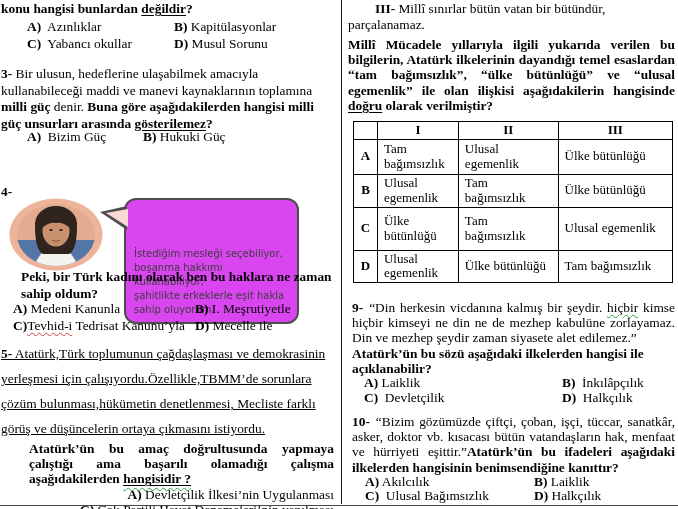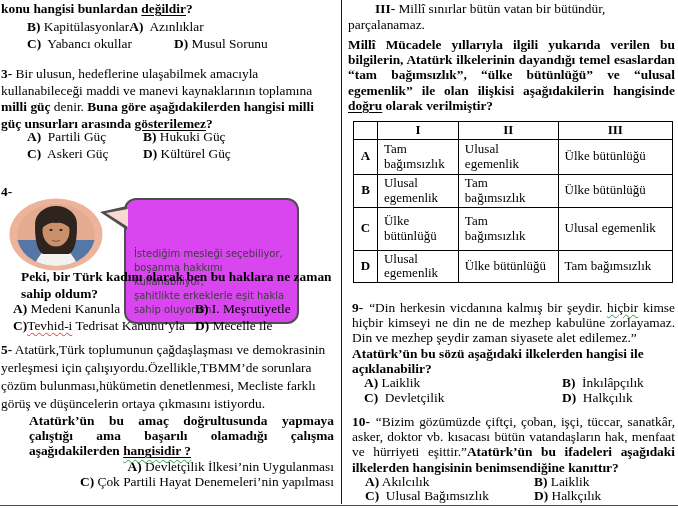--- a/index.html
+++ b/index.html
@@ -26,21 +26,21 @@
   .q2-opts .cellA{ width:147px; }
   .q3-opts .cellA{ width:116px; }
   .q4-opts{ padding-left:12px; }
   .q4-opts .cellA{ width:182px; }
   .q5-opts{ line-height:15.2px; padding-left:16px;text-align:right; }
   .q9-opts{ padding-left:12px; line-height:14.6px; }
   .q9-opts .cellA{ width:198px; }
   .q10-opts{ padding-left:13px; line-height:14.6px; }
   .q10-opts .cellA{ width:169px; }
   .num-gap{ margin-right:6px; }
-  .q5-p1{ line-height:18px; }
+  .q5-p1{ line-height:25px;text-decoration:underline; }
   .q5-stem{ line-height:15.2px;padding-left:28px; }
   .intro-p{ text-indent:27px; line-height:15.8px; }
   .stem-peki{ padding-left:20px; }
   
   table.mtable{ border-collapse:collapse; margin-left:5px; width:320px; font-size:13px; line-height:14.5px; }
   table.mtable th, table.mtable td{ border:1.5px solid #000; padding:1px 6px; vertical-align:middle; }
   table.mtable th{ text-align:center; font-weight:bold; }
   td.rowlab{ text-align:center; font-weight:bold; padding:1px 2px; }
   tr.hrow{ height:17px; } tr.rA{ height:35px; } tr.rB{ height:33px; } tr.rC{ height:43px; } tr.rD{ height:31px; }
   
@@ -63,41 +63,37 @@
 <div class="page">
 
   <div class="col-left">
 
     <div class="abs" style="top:1px">
       <p><b class="b">konu hangisi bunlardan </b><b class="b u">değildir</b><b class="b">?</b></p>
     </div>
 
     <div class="abs" style="top:19px">
       <div class="opt-row q2-opts">
+        <span class="opt cellA"><b class="b">A)</b><span>  Azınlıklar</span></span>
         <span class="opt"><b class="b">B)</b><span> Kapitülasyonlar</span></span>
-        <span class="opt cellA"><b class="b">A)</b><span>  Azınlıklar</span></span>
       </div>
       <div class="opt-row q2-opts">
         <span class="opt cellA"><b class="b">C)</b><span>  Yabancı okullar</span></span>
         <span class="opt"><b class="b">D)</b><span> Musul Sorunu</span></span>
       </div>
     </div>
 
     <div class="abs" style="top:66px">
       <p><b class="b">3-</b><span> Bir ulusun, hedeflerine ulaşabilmek amacıyla kullanabileceği maddi ve manevi kaynaklarının toplamına </span><b class="b">milli güç</b><span> denir. </span><b class="b">Buna göre aşağıdakilerden hangisi milli güç unsurları arasında </b><b class="b u">gösterilemez</b><b class="b">?</b></p>
     </div>
 
     <div class="abs" style="top:129px">
       <div class="opt-row q3-opts">
-        <span class="opt cellA"><b class="b">A)</b><span>  Partili Güç</span></span>
+        <span class="opt cellA"><b class="b">A)</b><span>  Bizim Güç</span></span>
         <span class="opt"><b class="b">B)</b><span> Hukuki Güç</span></span>
-      </div>
-      <div class="opt-row q3-opts">
-        <span class="opt cellA"><b class="b">C)</b><span>  Askeri Güç</span></span>
-        <span class="opt"><b class="b">D)</b><span> Kültürel Güç</span></span>
       </div>
     </div>
 
     <div class="abs" style="top:184px">
       <b class="b">4-</b>
     </div>
 
     <div class="figure">
       <svg class="photo" width="94" height="73" viewBox="0 0 94 73">
         <ellipse cx="47" cy="36.5" rx="46.5" ry="36" fill="#edb49b"></ellipse>

